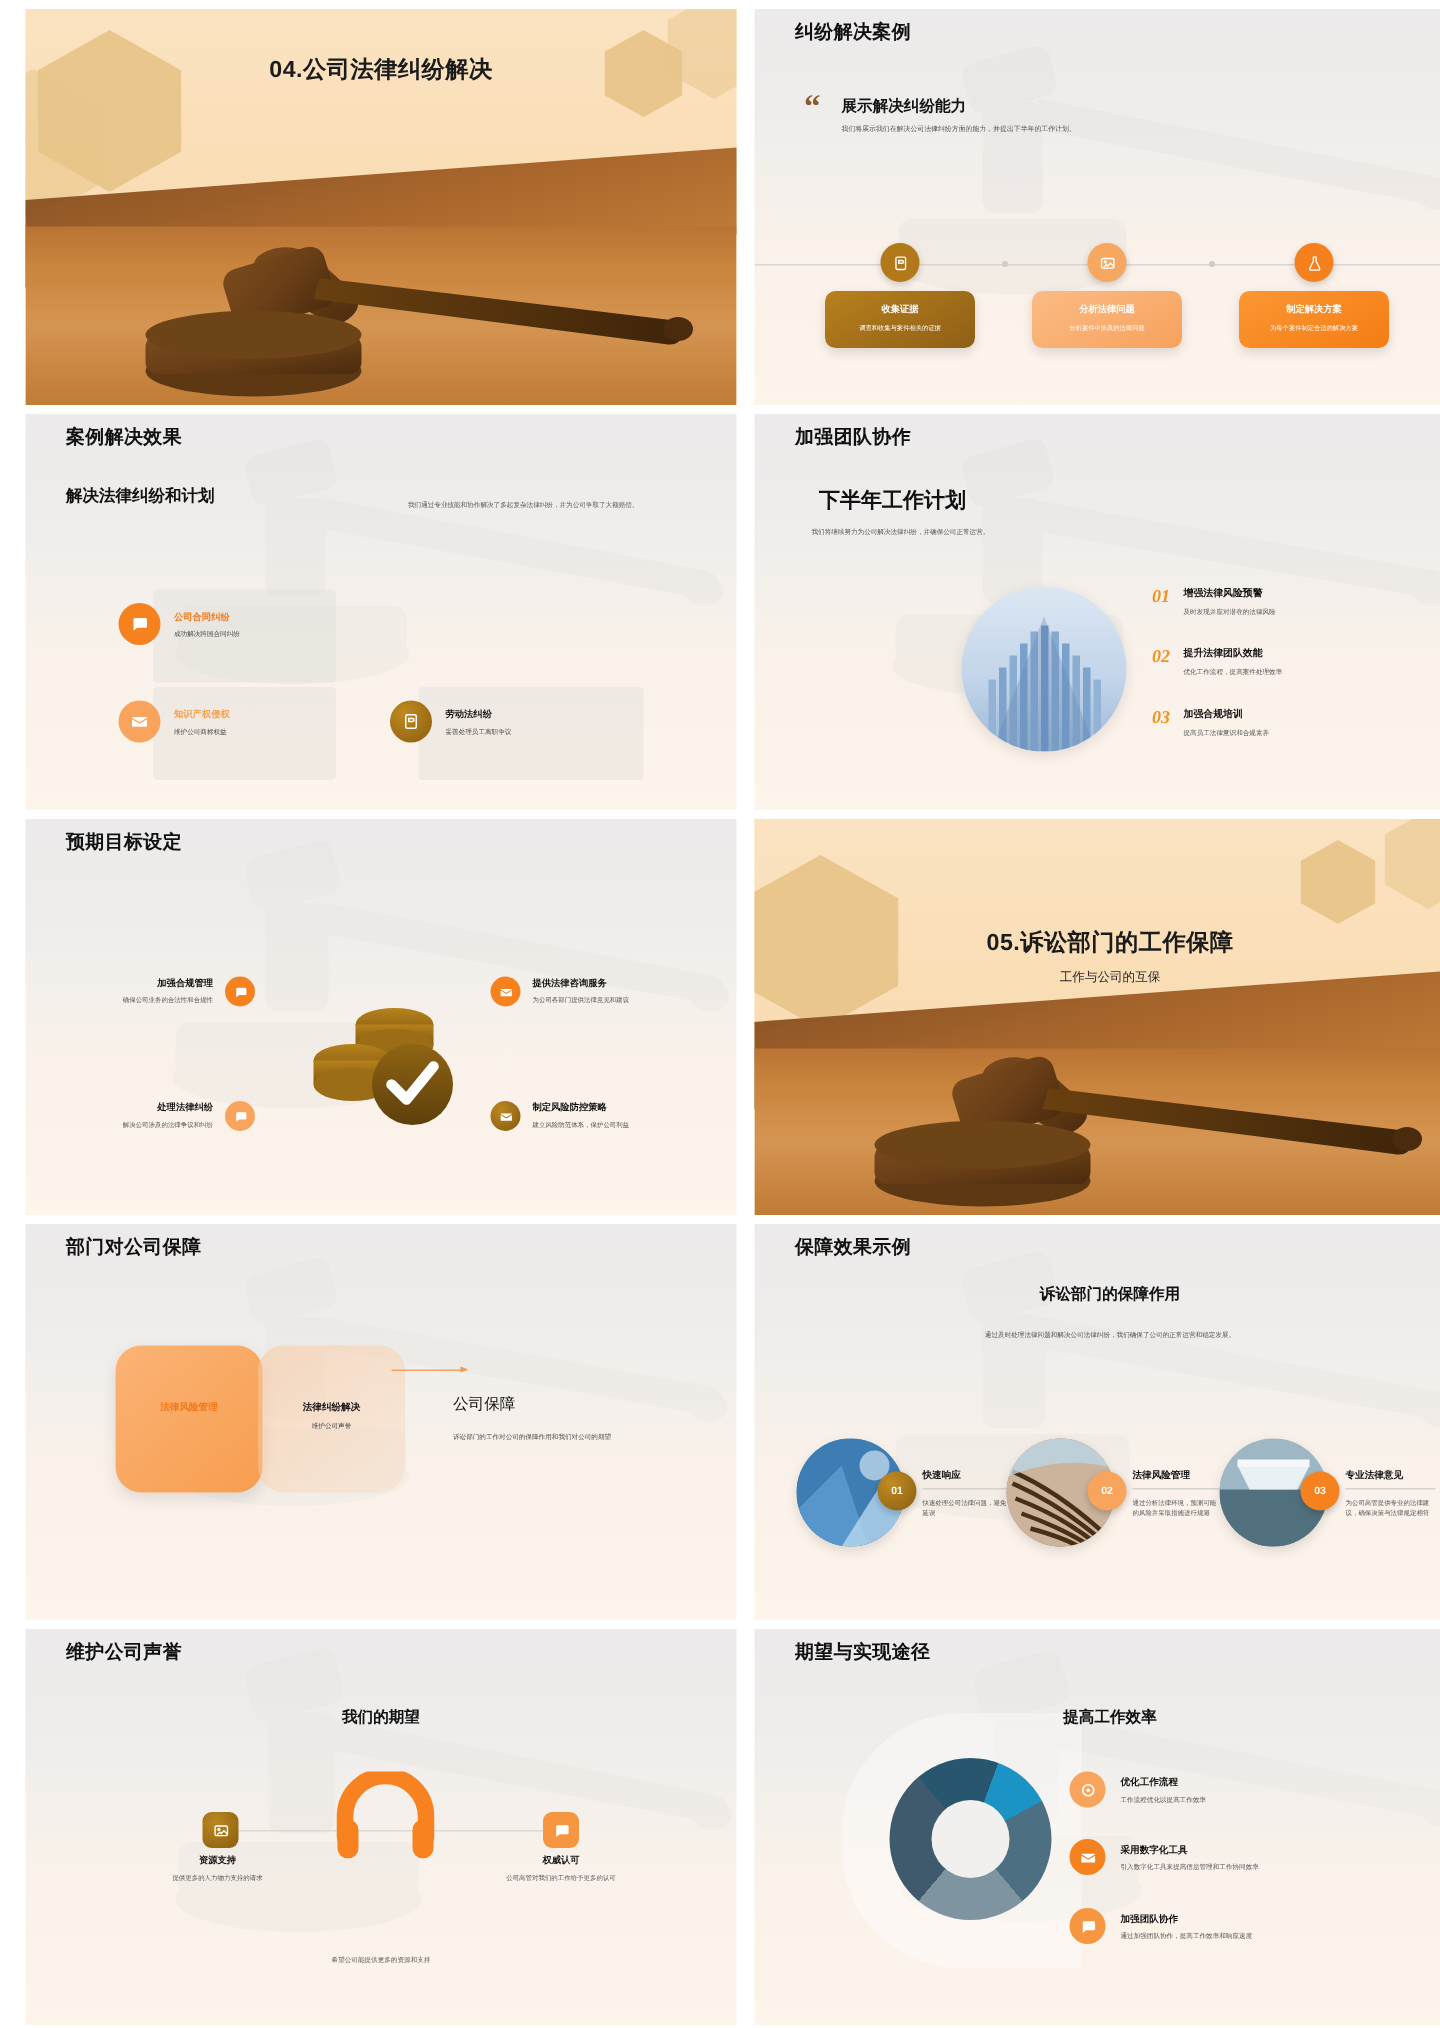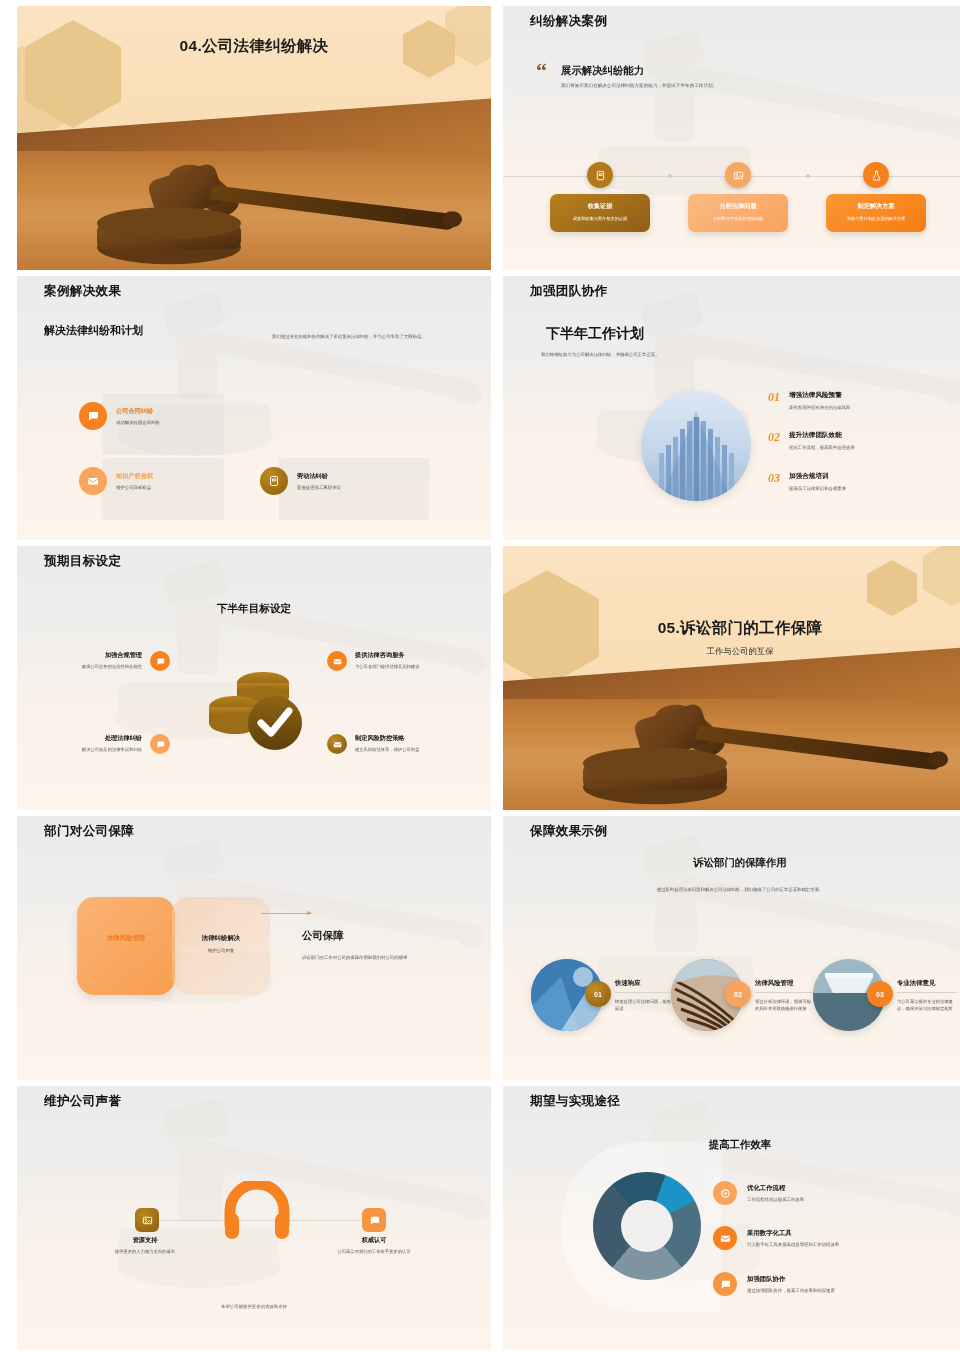--- a/index.html
+++ b/index.html
@@ -121,21 +121,21 @@
   .s7 .b1{ position:absolute; left:60px; top:81px; width:98px; height:98px; border-radius:17px;
       background:linear-gradient(140deg,#fbb375 0%, #f79e4f 100%); box-shadow:0 4px 10px rgba(0,0,0,.10);}
   .s7 .b2{ position:absolute; left:155px; top:81px; width:98px; height:98px; border-radius:17px;
       background:linear-gradient(140deg,rgba(251,200,158,.55) 0%, rgba(249,216,190,.35) 100%);}
   .s7 .l1{ position:absolute; left:60px; top:118px; width:98px; text-align:center; font-size:6.4px; font-weight:bold; color:#f3781a;}
   .s7 .l1d{ position:absolute; left:60px; top:132px; width:98px; text-align:center; font-size:4.4px; color:#f7a764;}
   .s7 .l2{ position:absolute; left:155px; top:118px; width:98px; text-align:center; font-size:6.4px; font-weight:bold; color:#111;}
   .s7 .l2d{ position:absolute; left:155px; top:132px; width:98px; text-align:center; font-size:4.4px; color:#444;}
   .s7 .arrow{ position:absolute; left:244px; top:97px; width:50px; height:1px; background:#f0a461;}
   .s7 .arrow:after{ content:""; position:absolute; right:-1px; top:-2.5px; border-left:5px solid #ef9b50; border-top:2.5px solid transparent; border-bottom:2.5px solid transparent;}
-  .s7 .r1{ position:absolute; left:285px; top:113px; font-size:10.4px; font-weight:bold; color:#111;}
+  .s7 .r1{ position:absolute; left:285px; top:113px; font-size:10.4px; font-weight:normal; color:#111;}
   .s7 .r1d{ position:absolute; left:285px; top:138px; width:130px; font-size:4.4px; color:#4e4e4e; line-height:1.6;}
 
   
   .s8 .sh{ position:absolute; left:0; right:0; top:40px; text-align:center; font-size:10.4px; font-weight:bold; color:#111;}
   .s8 .sp{ position:absolute; left:137px; top:70px; width:200px; text-align:center; font-size:4.4px; color:#555; line-height:1.7;}
   .s8 .grp{ position:absolute; top:143px; width:150px; height:75px;}
   .s8 .ph{ position:absolute; left:0; top:0; width:72px; height:72px; border-radius:50%; overflow:hidden; box-shadow:0 3px 8px rgba(0,0,0,.12);}
   .s8 .badge{ position:absolute; left:54px; top:22px; width:26px; height:26px; border-radius:50%;
       display:flex; align-items:center; justify-content:center; color:#fff; font-size:7px; font-weight:bold; box-shadow:0 2px 5px rgba(0,0,0,.2); z-index:3;}
   .s8 .gt{ position:absolute; left:84px; top:20px; font-size:6.4px; font-weight:bold; color:#111;}
@@ -375,21 +375,20 @@
       <g fill="#e6e3df" opacity=".92">
         <rect x="148" y="20" width="60" height="36" rx="9" transform="rotate(-15 178 38)"></rect>
         <rect x="160" y="56" width="42" height="72" rx="8"></rect>
         <path d="M200 56 L456 104 q12 3 9 12 q-3 9 -15 6 L196 76 z"></path>
         <ellipse cx="456" cy="118" rx="13" ry="10"></ellipse>
         <ellipse cx="178" cy="172" rx="80" ry="21"></ellipse>
         <rect x="100" y="136" width="156" height="36" rx="9"></rect>
       </g>
     </svg>
     <div class="h-title">预期目标设定</div>
-    <div class="sh">下半年目标设定</div>
 
     <div class="coins">
       <svg width="125" height="105" viewBox="0 0 125 105">
         <defs>
           <linearGradient id="co" x1="0" y1="0" x2="0" y2="1">
               <stop offset="0" stop-color="#b7821c"></stop>
               <stop offset="1" stop-color="#7e5710"></stop>
             </linearGradient>
           <linearGradient id="co2" x1="0" y1="0" x2="0" y2="1">
               <stop offset="0" stop-color="#8f6414"></stop>
@@ -583,20 +582,21 @@
       <g fill="#e6e3df" opacity=".92">
         <rect x="148" y="18" width="62" height="38" rx="9" transform="rotate(-15 179 37)"></rect>
         <rect x="162" y="56" width="44" height="80" rx="8"></rect>
         <path d="M204 60 L458 110 q12 3 9 12 q-3 9 -15 6 L200 80 z"></path>
         <ellipse cx="458" cy="124" rx="13" ry="10"></ellipse>
         <ellipse cx="182" cy="180" rx="82" ry="22"></ellipse>
         <rect x="102" y="142" width="160" height="38" rx="9"></rect>
       </g>
     </svg>
     <div class="h-title">维护公司声誉</div>
+    <div class="sh">我们的期望</div>
 
     <div class="conn"></div>
 
     <div class="hp">
       <svg width="70" height="58" viewBox="0 0 70 58">
         <path d="M8 44 V30 a27 27 0 0 1 54 0 V44" fill="none" stroke="#f7821f" stroke-width="11" stroke-linecap="round"></path>
         <rect x="3" y="32" width="14" height="26" rx="7" fill="#f7821f"></rect>
         <rect x="53" y="32" width="14" height="26" rx="7" fill="#f7821f"></rect>
       </svg>
     </div>

